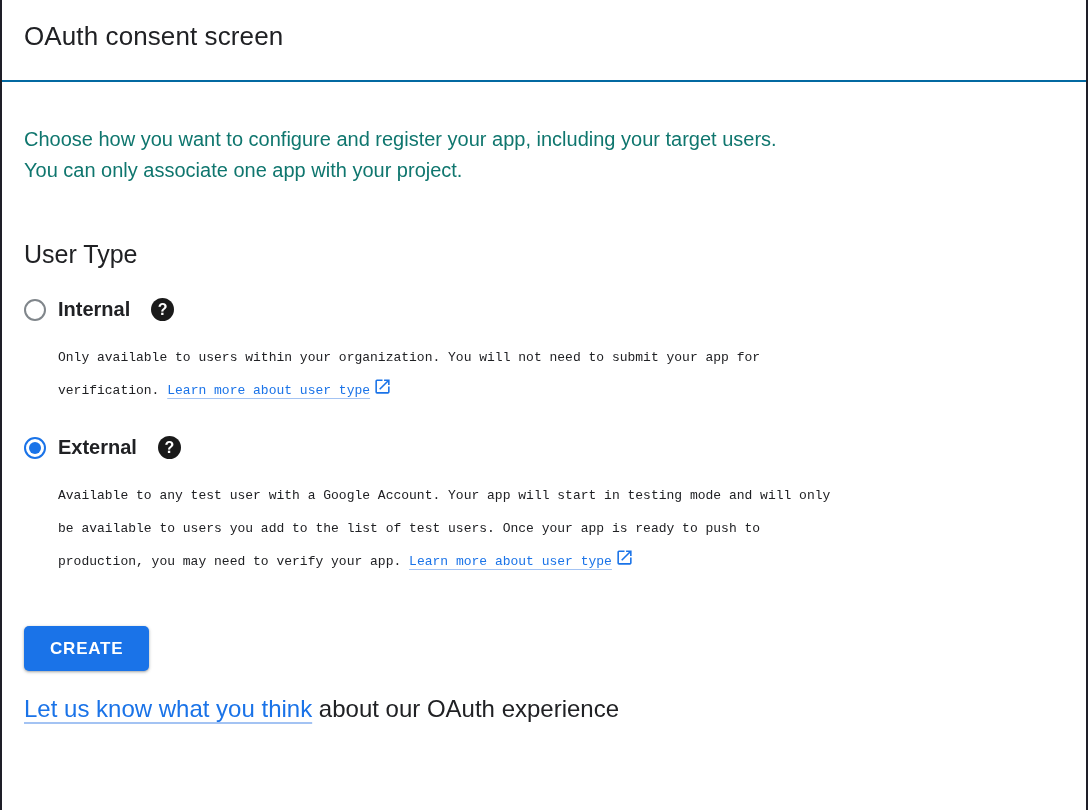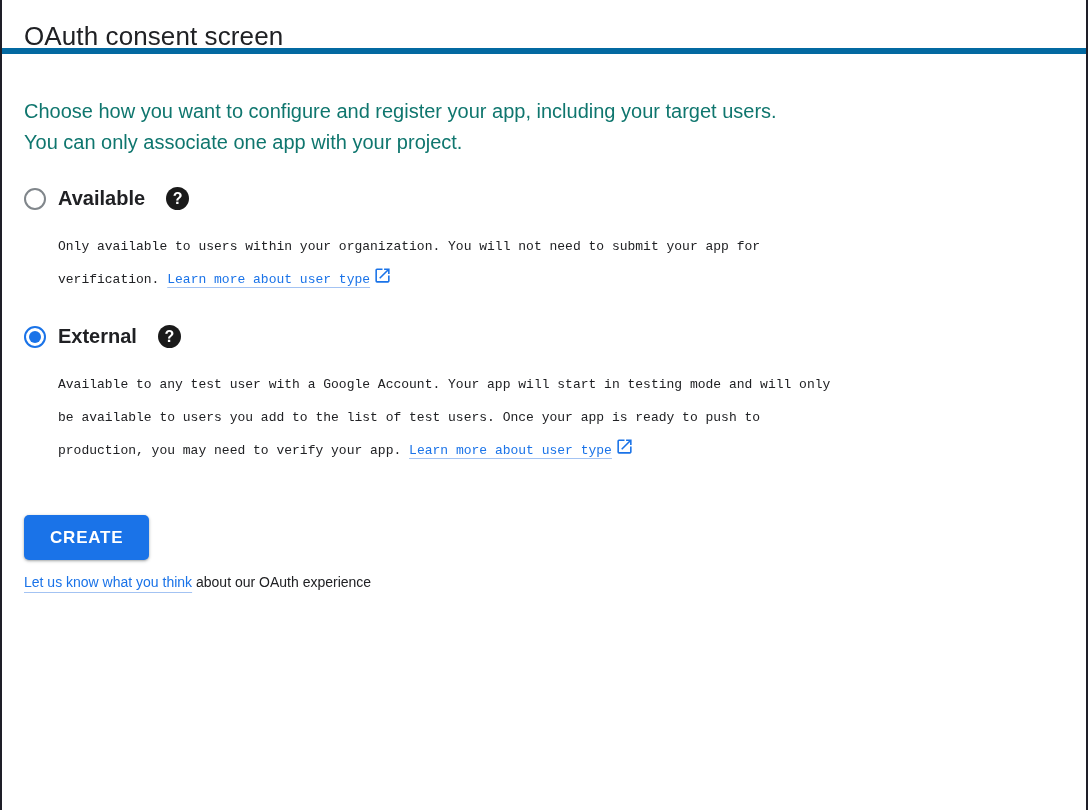--- a/index.html
+++ b/index.html
@@ -10,23 +10,23 @@
     background: #ffffff;
     border-left: 2px solid #1e1e28;
     border-right: 2px solid #1e1e28;
     font-family: "Liberation Sans", sans-serif;
     color: #202124;
     overflow: hidden;
   }
 
   
   .page-header {
-    height: 54px;
+    height: 82px;
     padding: 21px 24px 0 22px;
-    border-bottom: 6px solid #0369a1;
+    border-bottom: 2px solid #0369a1;
   }
   .page-header h1 {
     margin: 0;
     font-size: 26px;
     font-weight: 400;
     letter-spacing: 0.1px;
     color: #202124;
   }
 
   
@@ -134,21 +134,21 @@
     padding: 13px 26px 12px 26px;
     font-family: Liberation Sans, sans-serif;
     font-size: 17px;
     font-weight: 700;
     letter-spacing: 0.8px;
     box-shadow: 0 1px 2px rgba(60,64,67,.3), 0 1px 3px 1px rgba(60,64,67,.15);
     cursor: pointer;
   }
 
   .feedback {
-    font-size: 14px;
+    font-size: 24px;
     color: #202124;
   }
   .feedback a {
     color: #1a73e8;
     text-decoration: underline;
     text-decoration-color: #a3c3f3;
     text-underline-offset: 5px;
     cursor: pointer;
   }
 </style>
@@ -156,25 +156,26 @@
 <body>
 
 <header class="page-header">
   <h1>OAuth consent screen</h1>
 </header>
 
 <main class="content">
 
   <p class="intro">Choose how you want to configure and register your app, including your target users. You can only associate one app with your project.</p>
 
+  <h2 class="user-type-heading">User Type</h2>
 
   
   <div class="option-row">
     <span class="radio"></span>
-    <span class="option-label">Available</span>
+    <span class="option-label">Internal</span>
     <span class="help-icon">?</span>
   </div>
   <p class="option-desc"><span>Only available to users within your organization. You will not need to submit your app for verification.</span>
     <a class="learn-link"><span>Learn more about user type</span><svg class="ext-icon" viewBox="0 0 24 24">
           <path d="M19 19H5V5h7V3H5a2 2 0 0 0-2 2v14a2 2 0 0 0 2 2h14c1.1 0 2-.9 2-2v-7h-2v7zM14 3v2h3.59l-9.83 9.83 1.41 1.41L19 6.41V10h2V3h-7z"></path>
         </svg></a>
   </p>
 
   
   <div class="option-row second">

